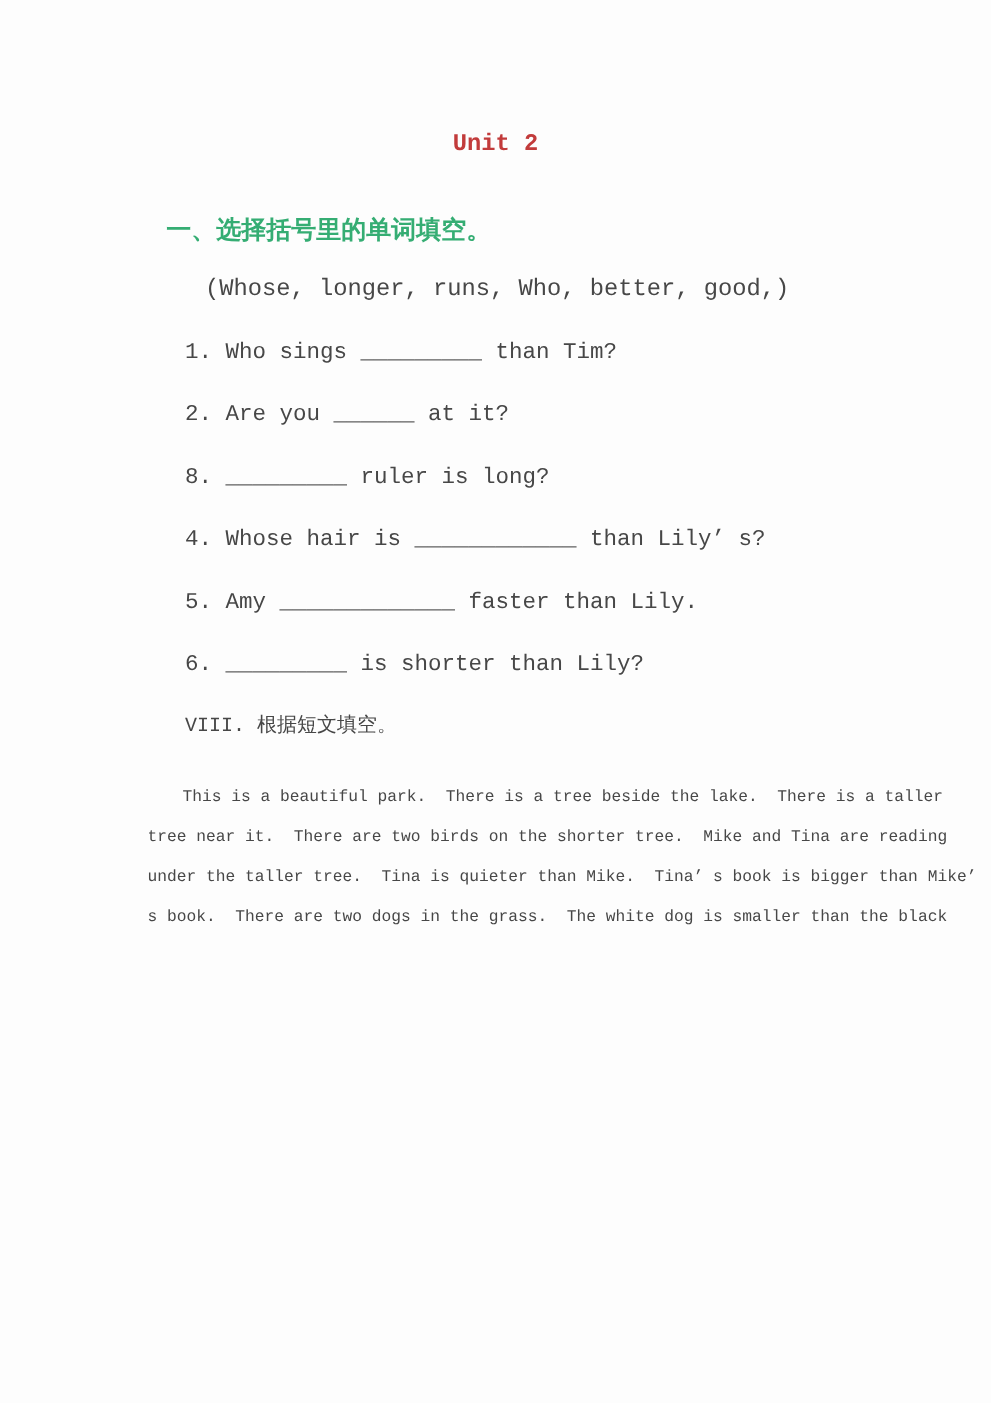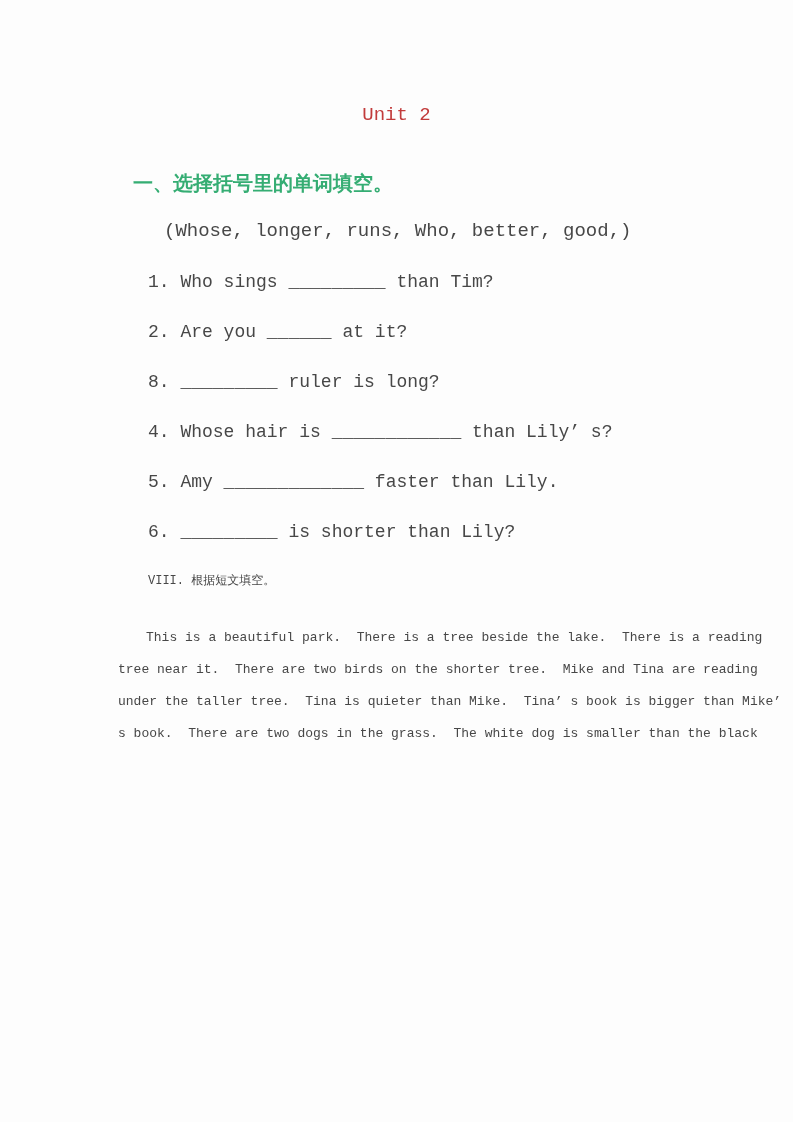--- a/index.html
+++ b/index.html
@@ -16,21 +16,21 @@
     font-family: "Liberation Mono", "DejaVu Sans Mono", monospace;
     color: #474747;
   }
   .doc-title {
     position: absolute;
     top: 104px;
     left: 0;
     width: 100%;
     text-align: center;
     font-size: 19px;
-    font-weight: normal;
+    font-weight: bold;
     color: #c23b3b;
     white-space: pre;
   }
   .section-heading-cn {
     position: absolute;
     top: 170px;
     left: 133px;
     font-family: "Liberation Sans", "DejaVu Sans", sans-serif;
     font-size: 20px;
     font-weight: bold;
@@ -53,21 +53,21 @@
   .question-line {
     font-size: 18px;
     line-height: 22px;
     height: 50px;
     white-space: pre;
   }
   .section-heading-roman {
     position: absolute;
     top: 570px;
     left: 148px;
-    font-size: 12px;
+    font-size: 16px;
     line-height: 22px;
     white-space: pre;
   }
   .passage {
     position: absolute;
     top: 622px;
     left: 118px;
     width: 600px;
   }
   .passage-line {
@@ -95,19 +95,19 @@
     <div class="question-line">2. Are you ______ at it?</div>
     <div class="question-line">8. _________ ruler is long?</div>
     <div class="question-line">4. Whose hair is ____________ than Lily’ s?</div>
     <div class="question-line">5. Amy _____________ faster than Lily.</div>
     <div class="question-line">6. _________ is shorter than Lily?</div>
   </div>
 
   <div class="section-heading-roman">VIII. 根据短文填空。</div>
 
   <div class="passage">
-    <div class="passage-line">This is a beautiful park.  There is a tree beside the lake.  There is a reading</div>
+    <div class="passage-line">This is a beautiful park.  There is a tree beside the lake.  There is a taller</div>
     <div class="passage-line">tree near it.  There are two birds on the shorter tree.  Mike and Tina are reading</div>
     <div class="passage-line">under the taller tree.  Tina is quieter than Mike.  Tina’ s book is bigger than Mike’</div>
     <div class="passage-line">s book.  There are two dogs in the grass.  The white dog is smaller than the black</div>
   </div>
 
 </div>
 
 </body></html>

